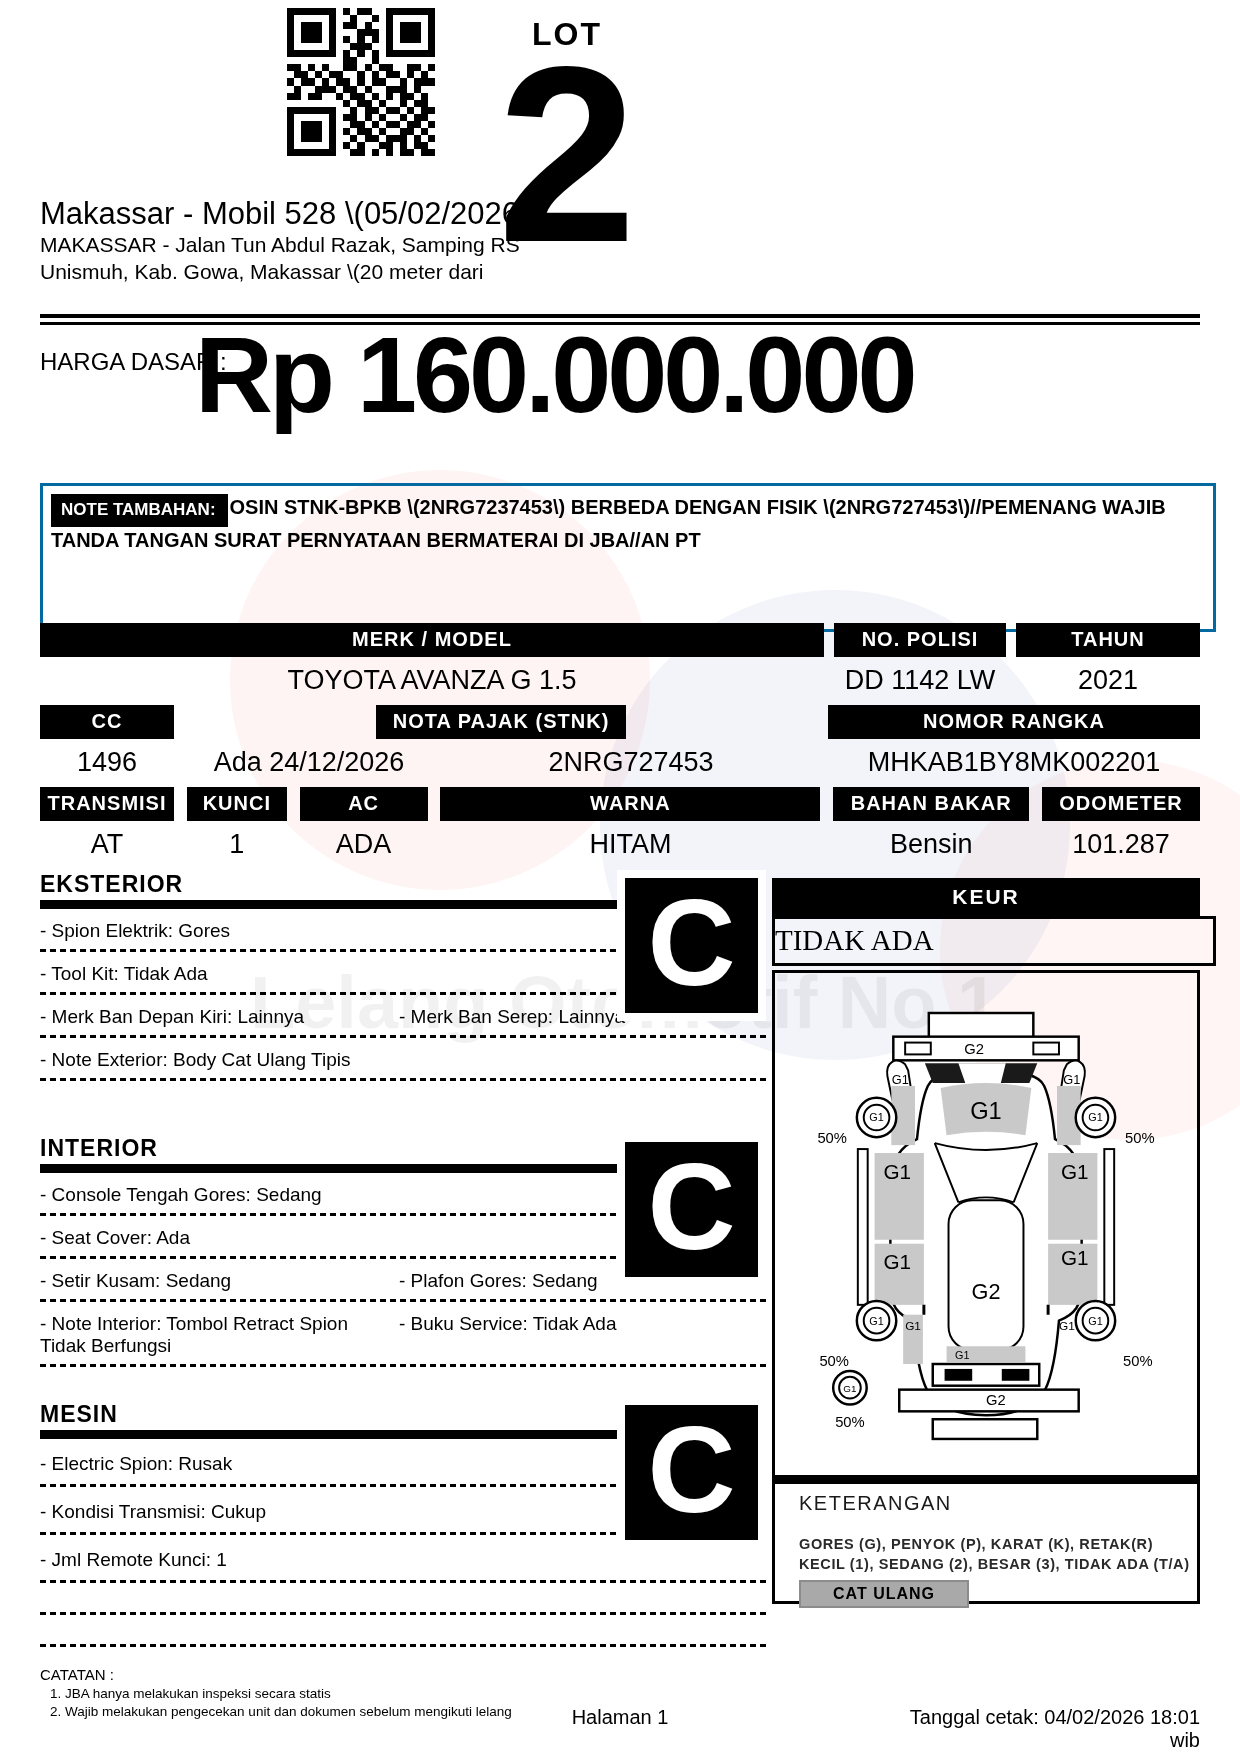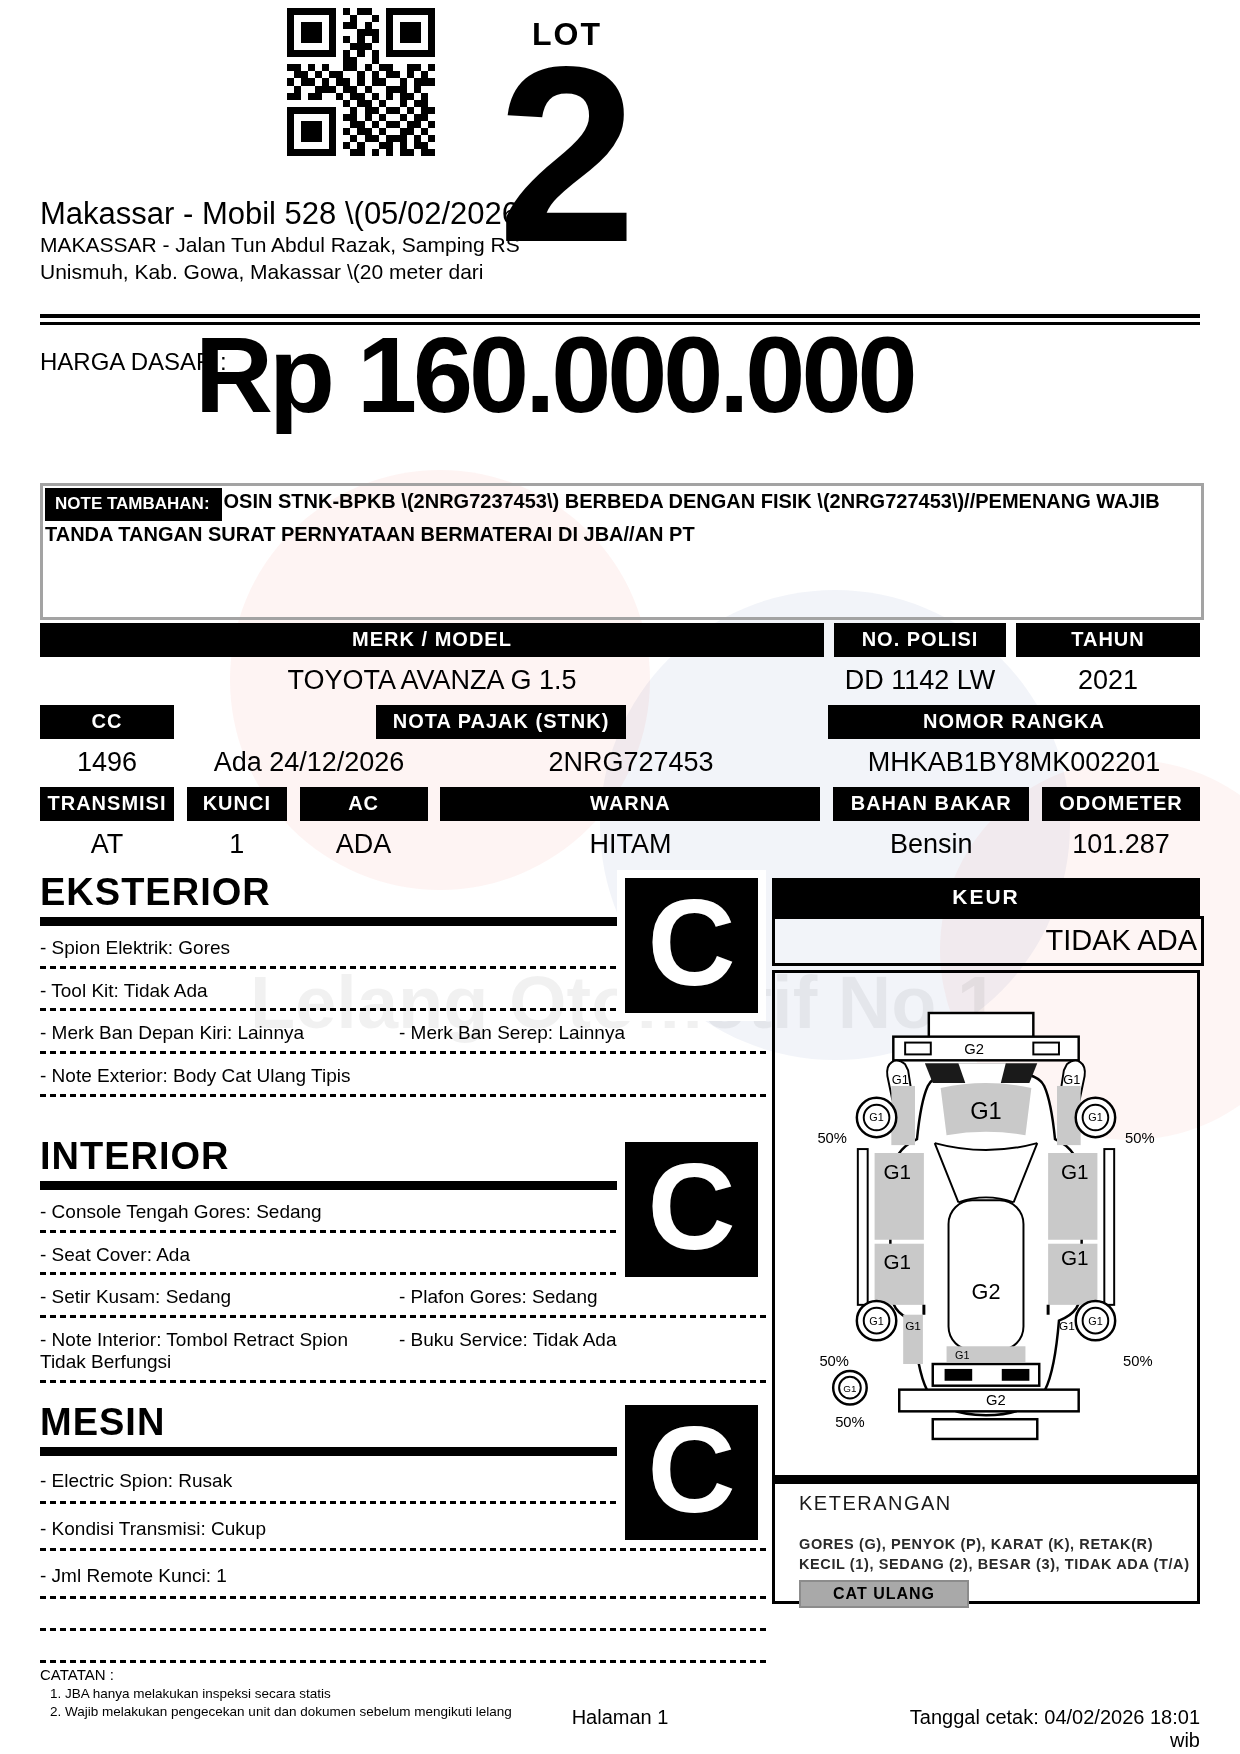--- a/index.html
+++ b/index.html
@@ -19,52 +19,52 @@
   .lot-number{font-size:250px;font-weight:bold;line-height:1;}
   .doc-title{font-size:31px;}
   .doc-addr{font-size:21px;}
   .double-rule{width:1160px;height:4px;border-top:4px solid #000;border-bottom:3px solid #000;}
 
   
   .price-label{font-size:24px;}
   .price-value{font-size:108px;font-weight:bold;letter-spacing:-4px;white-space:nowrap;}
 
   
-  .note-box{width:1154px;height:127px;border:3px solid #a3a3a3;padding:2px;}
+  .note-box{width:1154px;height:127px;border:3px solid #0369a1;padding:8px;}
   .note-inner{padding:0 8px 0 0;font-size:20px;font-weight:bold;line-height:1.32;}
   .note-label{display:inline-block;background:#000;color:#fff;font-size:17px;font-weight:bold;
               padding:5px 12px 6px 10px;margin-right:2px;vertical-align:top;}
 
   
   .vrow{display:flex;justify-content:space-between;width:1160px;}
   .hcell{background:#000;color:#fff;font-weight:bold;font-size:20px;text-align:center;
          padding:5px 0 6px 0;letter-spacing:1px;}
   .vcell{font-size:27px;text-align:center;padding:8px 0 9px 0;white-space:nowrap;}
 
   
   .section{position:absolute;left:40px;width:727px;}
-  .sec-title{font-size:38px;font-weight:bold;letter-spacing:1px;line-height:1.1;}
+  .sec-title{font-size:23px;font-weight:bold;letter-spacing:1px;line-height:1.1;}
   .sec-rule{width:578px;height:9px;background:#000;margin-top:3px;}
   .item{display:flex;padding:11px 0 7px 0;font-size:19px;line-height:1.15;}
   .item .l{flex:0 0 48%;padding-right:10px;}
   .item .r{flex:1;}
   .dash{height:3px;background-image:repeating-linear-gradient(90deg,#000 0 6px,transparent 6px 10px);}
   .item.tall{padding-top:14px;padding-bottom:9px;}
   .item.empty{height:29px;padding:0;}
 
   
   .grade{position:absolute;left:625px;width:133px;height:135px;background:#000;color:#fff;
          font-size:122px;font-weight:bold;text-align:center;line-height:130px;
          box-shadow:0 0 0 8px #fff;}
 
   
   .keur-bar{left:772px;width:428px;background:#000;color:#fff;font-weight:bold;font-size:21px;
             text-align:center;padding:7px 0 8px 0;letter-spacing:2px;}
-  .keur-value{left:772px;width:422px;border:3px solid #000;font-size:29px;text-align:right;
-              padding:5px 4px 6px 0;}
+  .keur-value{left:772px;width:422px;border:3px solid #000;font-size:29px;text-align:left;
+              padding:5px 16px 6px 0;font-family:Liberation Serif, serif;}
   .diagram-box{left:772px;top:970px;width:422px;height:502px;border:3px solid #000;}
   .ket-box{left:772px;top:1478px;width:398px;height:101px;border:3px solid #000;border-top:6px solid #000;
            padding:8px 0 8px 24px;}
   .ket-title{font-size:20px;letter-spacing:1.5px;color:#1a1a1a;}
   .ket-line{font-size:14.5px;color:#2a2a2a;letter-spacing:0.6px;margin-top:21px;font-weight:bold;}
   .ket-badge{display:inline-block;margin-top:8px;background:#a9a9a9;border:2px solid #8c8c8c;
              color:#000;font-weight:bold;font-size:16px;padding:3px 32px;letter-spacing:1px;}
 
   
   .catatan-label{font-size:15px;}

